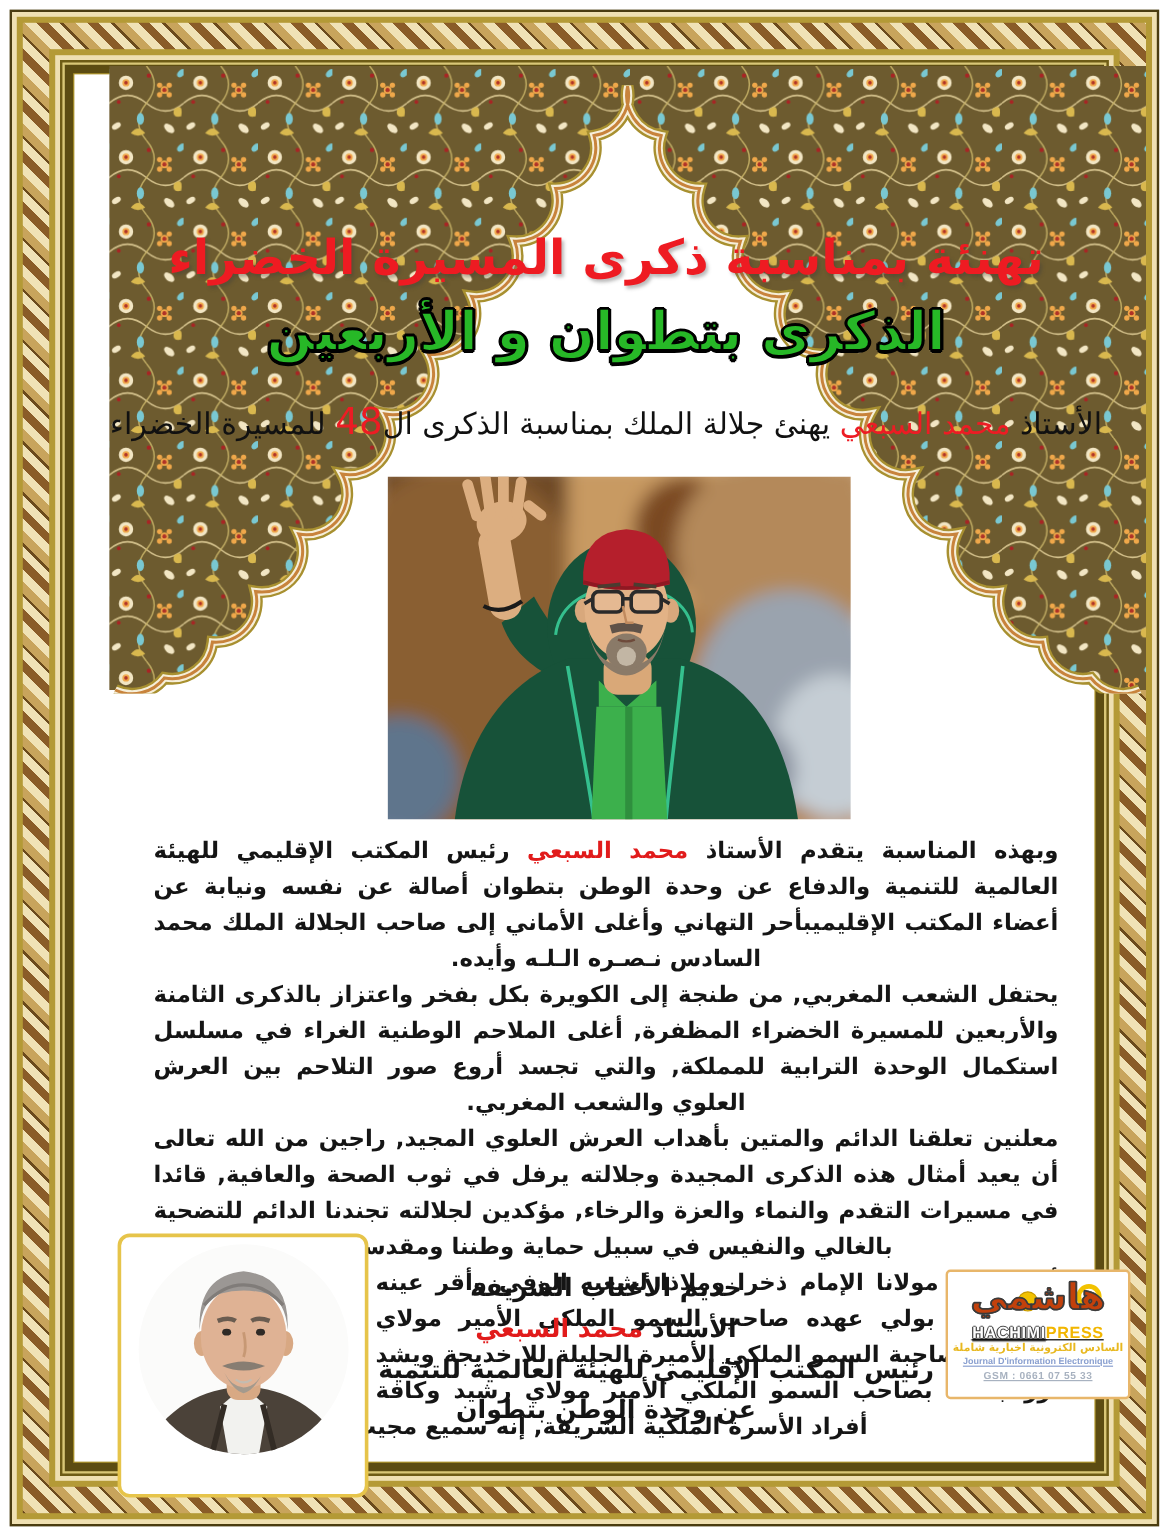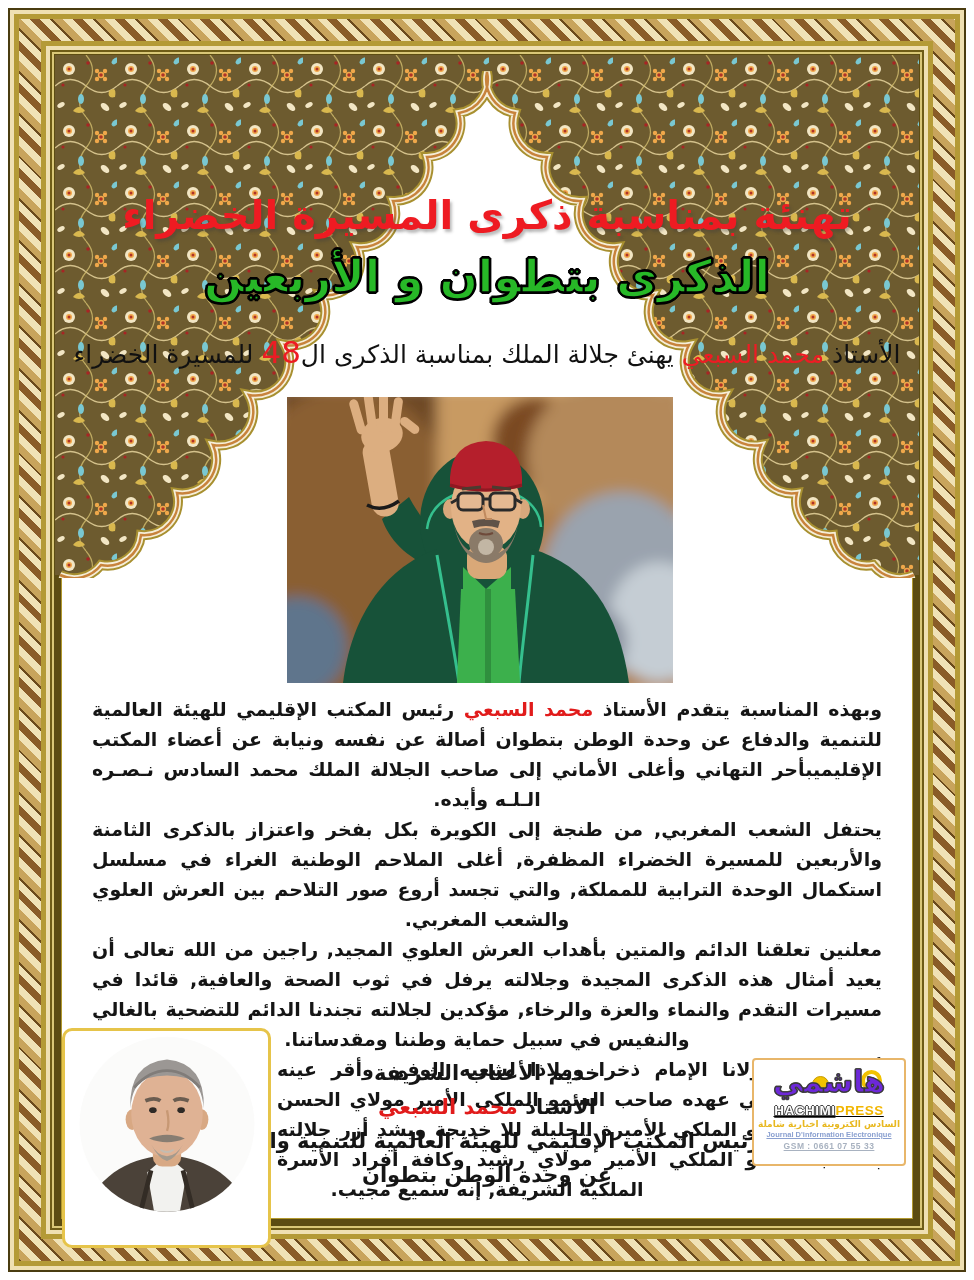--- a/index.html
+++ b/index.html
@@ -10,21 +10,21 @@
   .f-cream1{position:absolute;inset:2px;background:#efe0b2;}
   .f-gold1{position:absolute;inset:4px;background:#b49a36;}
   .f-chain{position:absolute;inset:5px;
      background:repeating-linear-gradient(45deg,#6b4a1c 0 2px,#c8a45c 2px 9px,#f0e2b6 9px 16px,#8a5c28 16px 23px,#f0e2b6 23px 30px);}
   .f-gold2{position:absolute;inset:22px;background:#b49a36;}
   .f-cream2{position:absolute;inset:5px;background:#efe0b2;}
   .f-band{position:absolute;inset:4px;background:#b2992f;
      box-shadow:inset 0 0 0 2px #6e5c16,inset 0 0 0 4px #d9c777,inset 0 0 0 11px #5c4c12;}
   .f-white{position:absolute;inset:12px;background:#ffffff;}
   
-  .overlay{position:absolute;inset:0;}
+  .overlay{position:absolute;inset:0;margin-left:36px;}
   .ornament{position:absolute;left:55px;top:55px;width:864px;height:523px;}
   
   .t1{position:absolute;top:192px;left:0;width:100%;text-align:center;
       font-size:40px;font-weight:bold;color:#ee1b22;white-space:nowrap;
       text-shadow:2px 3px 3px rgba(60,60,60,.35);}
   .t2{position:absolute;top:250px;left:0;width:100%;text-align:center;
       font-size:45px;font-weight:bold;color:#27b827;white-space:nowrap;
       -webkit-text-stroke:1.5px #000;
       text-shadow:-2px 0 #000,2px 0 #000,0 -2px #000,0 2px #000,-1px -1px #000,1px 1px #000,1px -1px #000,-1px 1px #000;}
   .t3{position:absolute;top:334px;left:0;width:100%;text-align:center;
@@ -51,21 +51,21 @@
   
   .press-card{position:absolute;left:752px;top:1058px;width:150px;height:104px;z-index:5;
       background:#fff;border:2px solid #e8b66a;border-radius:4px;
       display:flex;flex-direction:column;align-items:center;justify-content:flex-start;
       font-family:"Liberation Sans",sans-serif;direction:ltr;}
   .callig{position:relative;height:44px;width:100%;text-align:center;}
   .callig .sun{position:absolute;left:58px;top:16px;width:15px;height:15px;border-radius:50%;
       background:#f2c200;border:1px solid #c89a00;}
   .callig .hook{position:absolute;right:22px;top:10px;width:13px;height:13px;border-radius:50%;
       border:4px solid #f2c200;}
-  .callig .word{position:relative;font-size:30px;font-weight:bold;color:#6d28d9;line-height:44px;
+  .callig .word{position:relative;font-size:30px;font-weight:bold;color:#c2410c;line-height:44px;
       -webkit-text-stroke:1.2px #3a3a3a;
       text-shadow:-1px 0 #555,1px 0 #555,0 -1px #555,0 1px #555;
       font-family:"DejaVu Sans",sans-serif;}
   .brand{font-size:13.5px;font-weight:bold;letter-spacing:.5px;line-height:14px;text-decoration:underline;}
   .brand .w{color:#fdfdfd;text-shadow:-1px 0 #444,1px 0 #444,0 -1px #444,0 1px #444;}
   .brand .g{color:#f2b600;}
   .tag-ar{font-size:9px;font-weight:bold;color:#e8b820;line-height:12px;
       font-family:"DejaVu Sans",sans-serif;direction:rtl;}
   .tag-fr{font-size:7.5px;font-weight:bold;color:#8aa0d0;line-height:10px;text-decoration:underline;}
   .gsm{font-size:8.5px;font-weight:bold;color:#a8b2c0;line-height:12px;letter-spacing:.5px;text-decoration:underline;}

